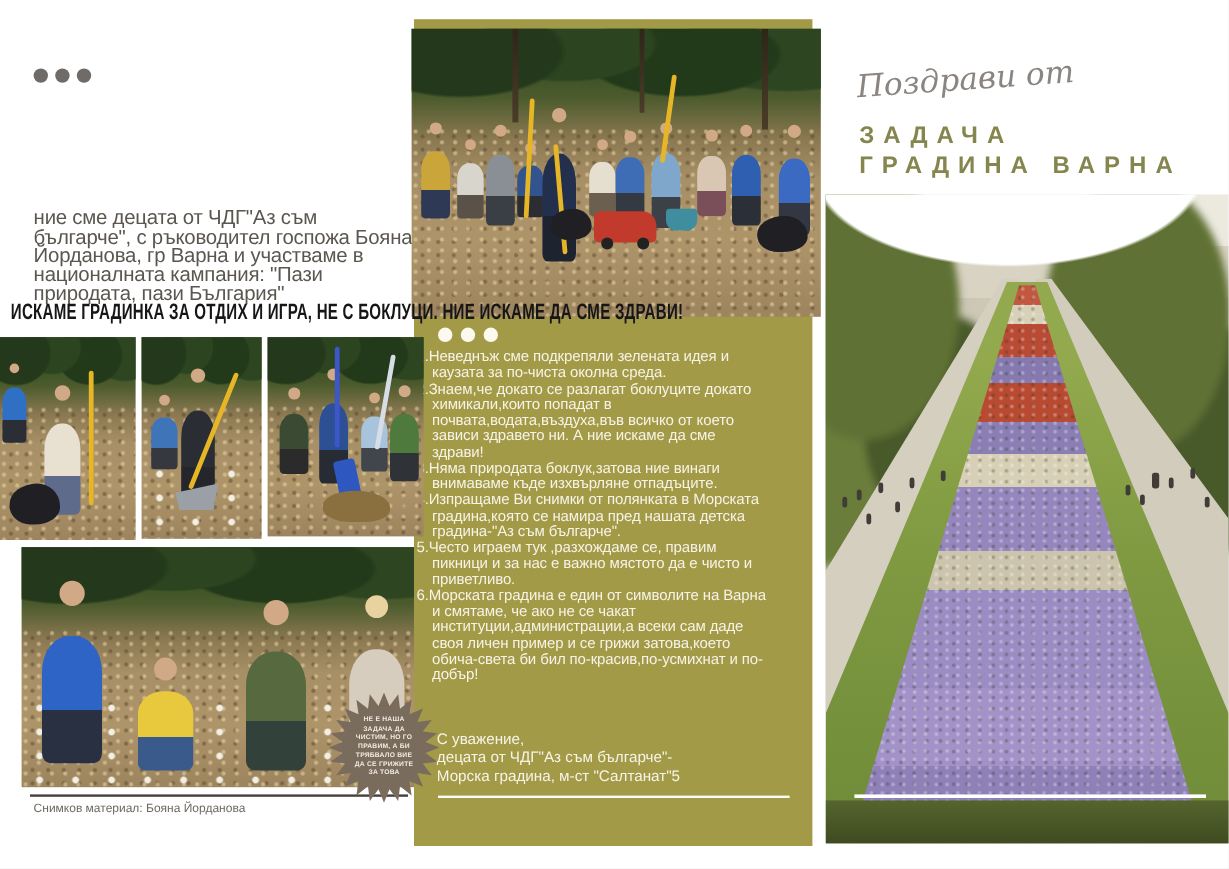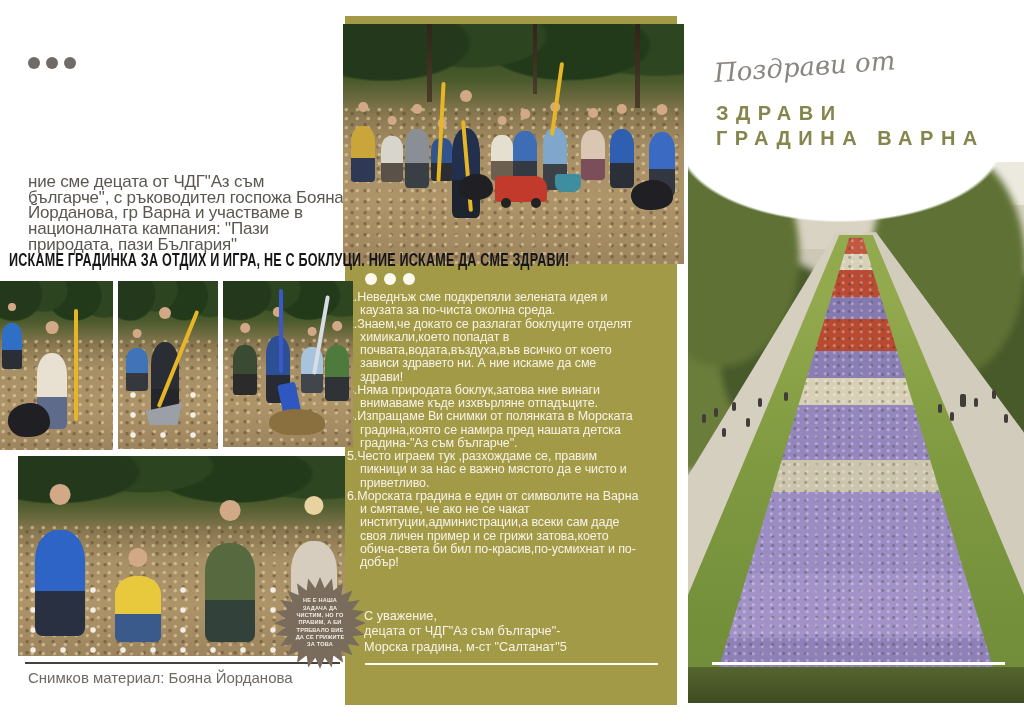--- a/index.html
+++ b/index.html
@@ -12,21 +12,21 @@
   .dots{left:28px;top:57px;display:flex;gap:6px;}
   .dots i{width:12px;height:12px;border-radius:50%;background:#6f6b68;display:block;}
   .headline{left:28px;top:84px;width:305px;font-size:23.5px;line-height:1.07;font-weight:bold;
             color:#474340;letter-spacing:-0.3px;}
   .intro{left:28px;top:157px;width:318px;font-size:17px;line-height:0.92;color:#5b5750;letter-spacing:-0.2px;}
 
   .banner{left:9px;top:249px;width:950px;font-size:18.5px;font-weight:800;color:#161616;
           white-space:nowrap;transform:scaleX(.68);transform-origin:0 50%;z-index:40;letter-spacing:.3px;}
 
   .caption-line{left:25px;top:662px;width:315px;height:2px;background:#46413c;z-index:6;}
-  .caption{left:28px;top:669px;font-size:15px;color:#6e6962;z-index:6;}
+  .caption{left:28px;top:669px;font-size:10px;color:#6e6962;z-index:6;}
 
   
   .panel{left:345px;top:16px;width:332px;height:689px;background:#a39a48;z-index:2;color:#f7f3e6;}
   .panel-dots{position:absolute;left:20px;top:257px;display:flex;gap:7px;}
   .panel-dots i{width:12px;height:12px;border-radius:50%;background:#fcf9ef;display:block;}
   .reasons{position:absolute;left:2px;top:275px;width:295px;margin:0;padding:0;list-style:none;
            counter-reset:n;font-size:12.5px;line-height:1.06;letter-spacing:-0.1px;}
   .reasons li{counter-increment:n;padding-left:13px;text-indent:-13px;}
   .reasons li::before{content:counter(n) ".";}
   .closing{position:absolute;left:19px;top:593px;font-size:12.7px;line-height:1.22;}
@@ -119,21 +119,21 @@
   <p class="abs intro">ние сме децата от ЧДГ"Аз съм българче", с ръководител госпожа Бояна Йорданова, гр Варна и участваме в националната кампания: "Пази природата, пази България"</p>
 
   <div class="abs panel">
     <div class="panel-dots">
         <i></i>
         <i></i>
         <i></i>
       </div>
     <ol class="reasons">
       <li>Неведнъж сме подкрепяли зелената идея и каузата за по-чиста околна среда.</li>
-      <li>Знаем,че докато се разлагат боклуците отделят химикали,което попадат в почвата,водата,въздуха,във всичко от което зависи здравето ни. А ние искаме да сме здрави!</li>
+      <li>Знаем,че докато се разлагат боклуците докато химикали,които попадат в почвата,водата,въздуха,във всичко от което зависи здравето ни. А ние искаме да сме здрави!</li>
       <li>Няма природата боклук,затова ние винаги внимаваме къде изхвърляне отпадъците.</li>
       <li>Изпращаме Ви снимки от полянката в Морската градина,която се намира пред нашата детска градина-"Аз съм българче".</li>
       <li>Често играем тук ,разхождаме се, правим пикници и за нас е важно мястото да е чисто и приветливо.</li>
       <li>Морската градина е един от символите на Варна и смятаме, че ако не се чакат институции,администрации,а всеки сам даде своя личен пример и се грижи затова,което обича-света би бил по-красив,по-усмихнат и по-добър!</li>
     </ol>
     <div class="closing">
       <div>С уважение,</div>
       <div>децата от ЧДГ"Аз съм българче"-</div>
       <div>Морска градина, м-ст "Салтанат"5</div>
     </div>
@@ -203,21 +203,21 @@
     <div class="kid" style="left:186px;top:44px;width:52px;height:142px;--j:#57693f;--p:#32413a;"></div>
     <div class="kid" style="left:272px;top:40px;width:48px;height:150px;--j:#d7cdbf;--p:#6b7a8c;--s:#e8d3a0;"></div>
     <div class="papers"></div>
   </figure>
 
   <div class="abs caption-line"></div>
   <div class="abs caption">Снимков материал: Бояна Йорданова</div>
 
   <div class="abs script">Поздрави от</div>
   <div class="abs sea-title">
-    <div>ЗДРАВИ</div>
+    <div>ЗАДАЧА</div>
     <div>ГРАДИНА ВАРНА</div>
   </div>
 
   <figure class="photo photo-right">
     <div class="pr-tree" style="left:-50px;top:-6px;width:210px;height:330px;"></div>
     <div class="pr-tree" style="right:-50px;top:0;width:210px;height:340px;"></div>
     <div class="pr-pathL"></div>
     <div class="pr-pathR"></div>
     <div class="pr-grass"></div>
     <div class="pr-flowers"></div>

